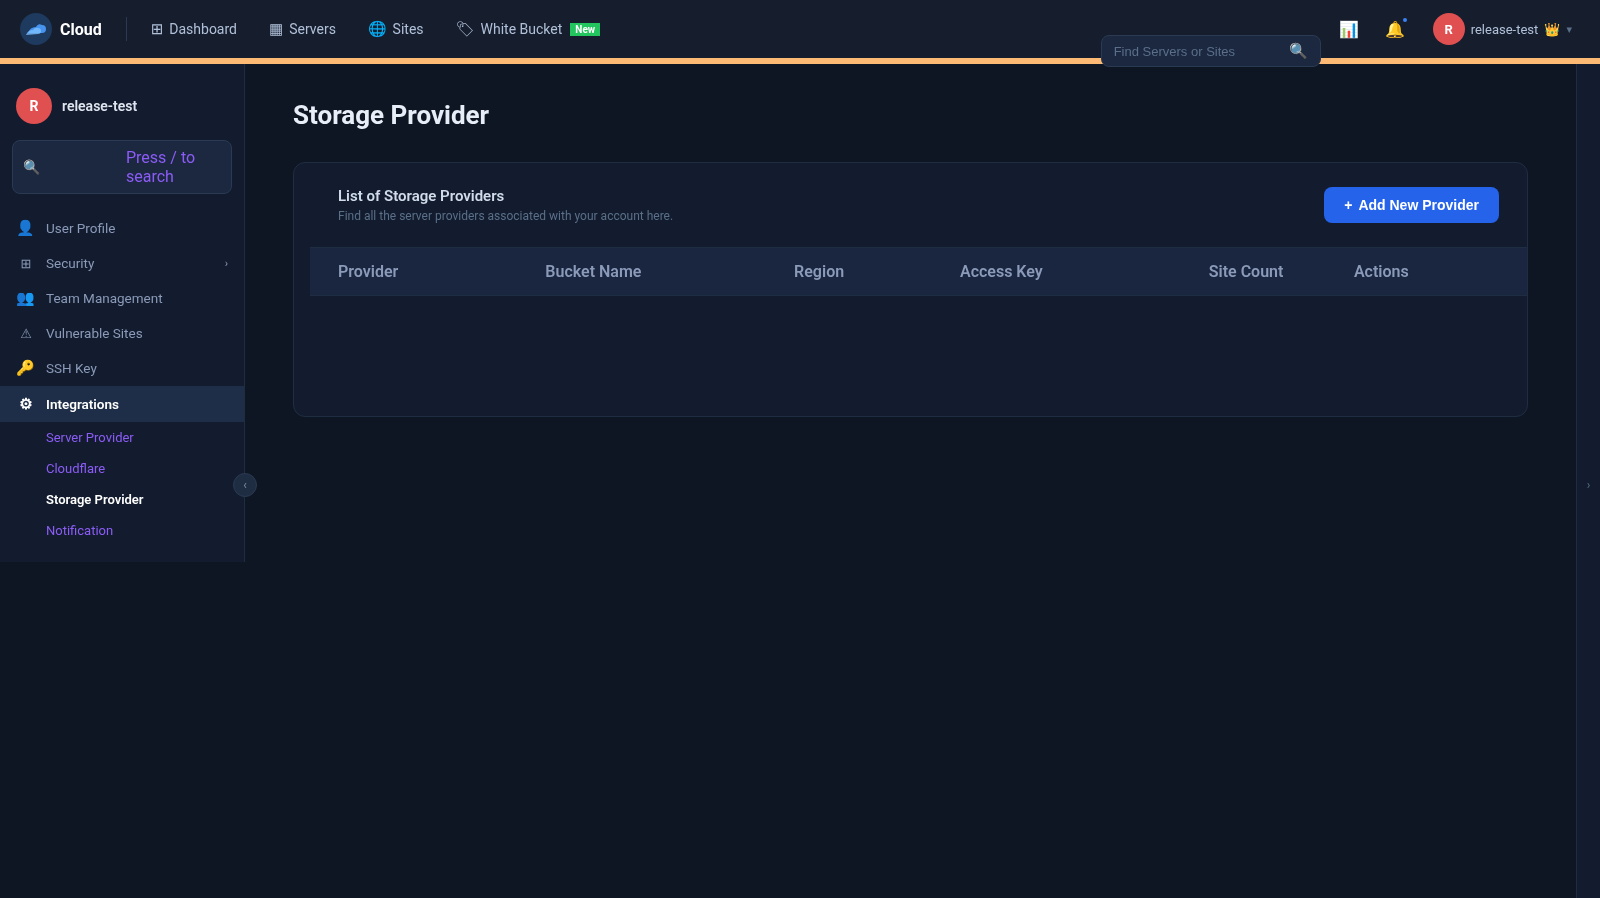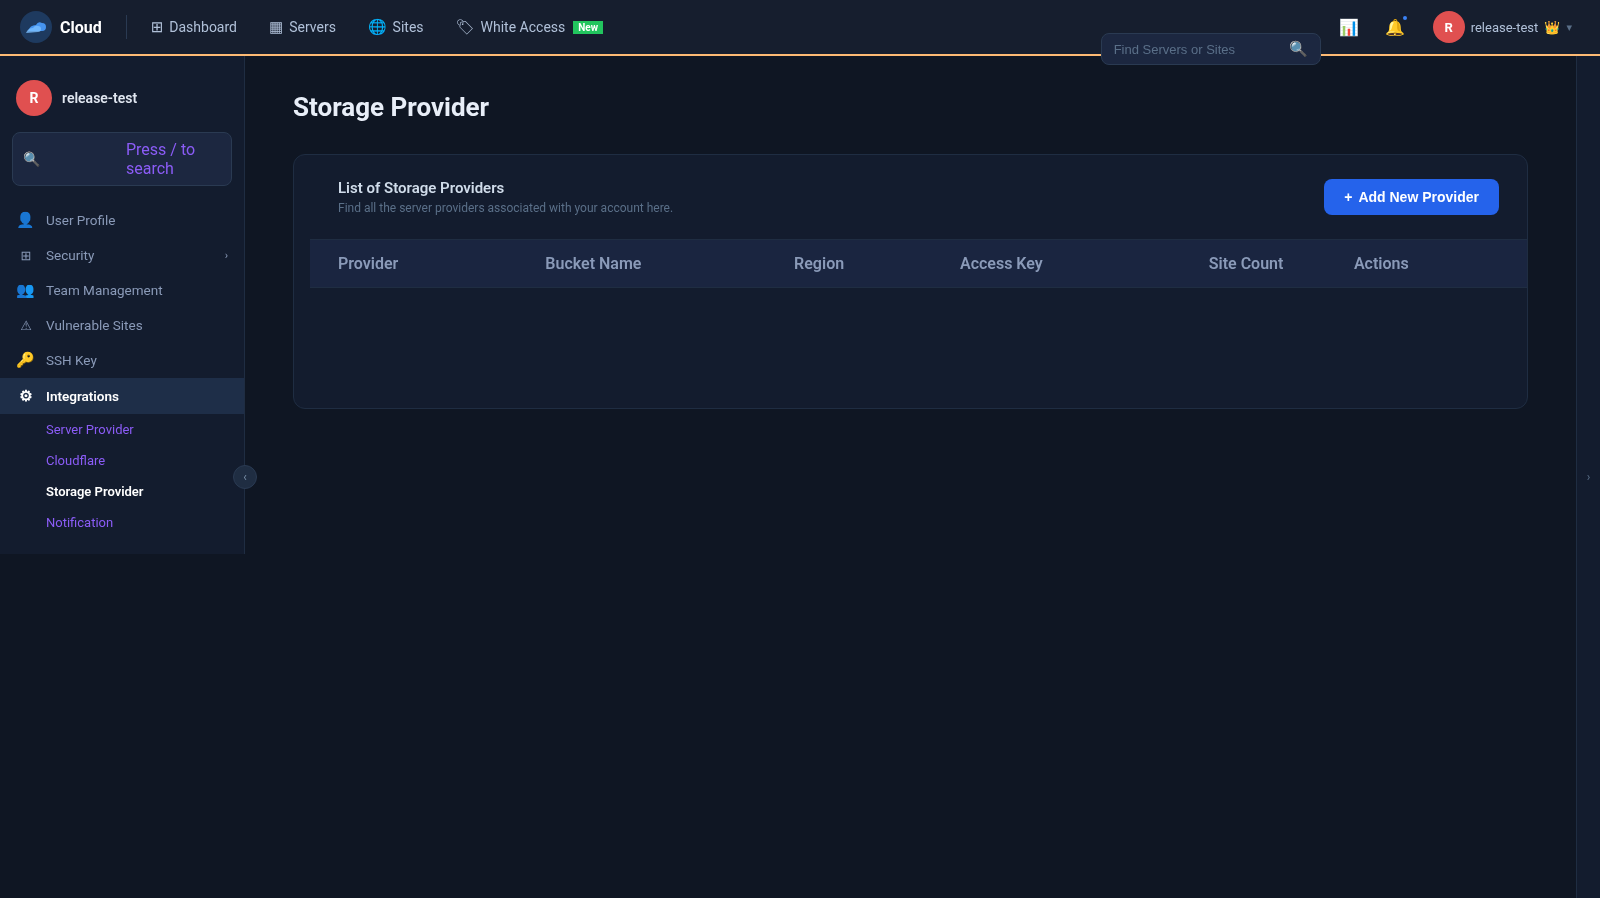--- a/index.html
+++ b/index.html
@@ -10,24 +10,24 @@
       width: 1600px;
       height: 898px;
       overflow: hidden;
     }
 
     
     .topnav {
       display: flex;
       align-items: center;
       background: #161e2e;
-      height: 56px;
+      height: 64px;
       padding: 6px 20px;
       gap: 8px;
-      border-bottom: 2px solid #fdba74;
+      border-bottom: 6px solid #fdba74;
       position: relative;
       z-index: 10;
     }
     .topnav-logo {
       display: flex;
       align-items: center;
       gap: 8px;
       margin-right: 12px;
       cursor: pointer;
     }
@@ -330,21 +330,21 @@
   <div class="topnav-item">
     <span class="nav-icon">▦</span>
     <span>Servers</span>
   </div>
   <div class="topnav-item">
     <span class="nav-icon">🌐</span>
     <span>Sites</span>
   </div>
   <div class="topnav-item">
     <span class="nav-icon">🏷</span>
-    <span>White Access</span>
+    <span>White Bucket</span>
     <span class="topnav-badge">New</span>
   </div>
 
   <div class="topnav-right">
     <div class="search-bar">
       <input type="text" placeholder="Find Servers or Sites" style="">
       <span style="color:#5a6f88;font-size:15px;">🔍</span>
     </div>
     <div class="topnav-icon-btn">
       <span>📊</span>

